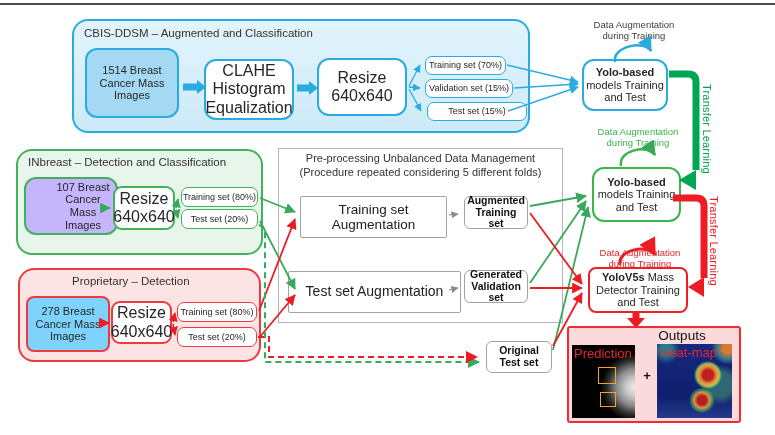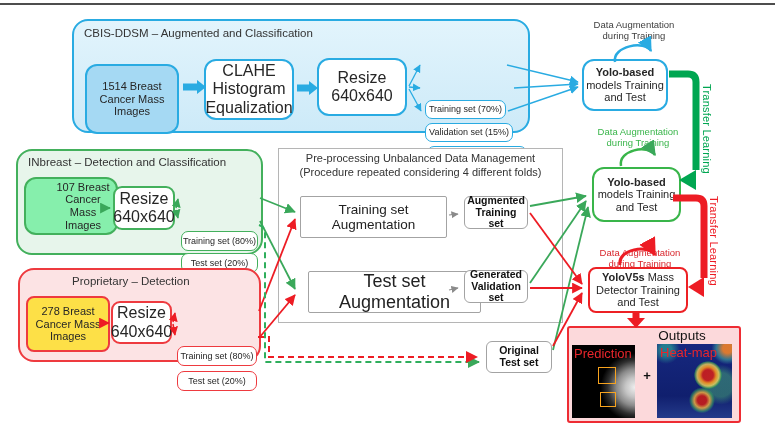--- a/index.html
+++ b/index.html
@@ -14,21 +14,21 @@
   .panel-center{left:278px;top:148px;width:285px;height:175px;border:1.5px solid #b5b5b5;
     background:#ffffff;border-radius:0;}
   .panel-outputs{left:567px;top:326px;width:174px;height:97px;border:2.5px solid #ee2c33;
     background:#fcd9db;border-radius:3px;}
   .ptitle{position:absolute;font-size:11.5px;color:#333;white-space:nowrap;}
   .node{position:absolute;box-sizing:border-box;display:flex;align-items:center;justify-content:center;
     text-align:center;background:#fff;line-height:1.14;padding:2px;}
   .b2blue{border:2px solid #29abe2;border-radius:12px;}
   .b2green{border:2px solid #43b05c;border-radius:12px;}
   .b2red{border:2px solid #ee3a3f;border-radius:8px;}
-  .split{font-size:9px;border-radius:7px;background:#fff;white-space:nowrap;margin-top:44px;}
+  .split{font-size:9px;border-radius:7px;background:#fff;white-space:nowrap;}
   .splitb{border:1.5px solid #29abe2;}
   .splitg{border:1.5px solid #43b05c;}
   .splitr{border:1.5px solid #ee3a3f;}
   .graybox{border:1.5px solid #a3a3a3;border-radius:2px;color:#222;}
   .resbox{border:1.5px solid #a3a3a3;border-radius:6px;font-weight:bold;font-size:10.5px;color:#111;}
   .src{font-size:11px;}
   .mid{font-size:16px;}
   .yolo{font-size:11px;}
   .yolo b{display:block;}
   .dalabel{position:absolute;width:96px;text-align:center;font-size:9.5px;line-height:1.2;}
@@ -53,46 +53,46 @@
 </style>
 </head>
 <body>
 
 <div class="canvas">
 
   <div class="topline"></div>
 
   <div class="panel panel-blue"></div>
   <div class="ptitle" style="left:84px;top:27px;">CBIS-DDSM – Augmented and Classification</div>
-  <div class="node b2blue src" style="left:85px;top:64px;width:94px;height:70px;background:#a5d9f3;">1514 Breast Cancer Mass Images</div>
+  <div class="node b2blue src" style="left:85px;top:48px;width:94px;height:70px;background:#a5d9f3;">1514 Breast Cancer Mass Images</div>
   <div class="node b2blue mid" style="left:204px;top:59px;width:90px;height:61px;">CLAHE Histogram Equalization</div>
   <div class="node b2blue mid" style="left:317px;top:58px;width:90px;height:58px;">Resize 640x640</div>
   <div class="node split splitb" style="left:425px;top:56px;width:81px;height:19px;">Training set (70%)</div>
   <div class="node split splitb" style="left:425px;top:79px;width:88px;height:19px;">Validation set (15%)</div>
   <div class="node split splitb" style="left:427px;top:102px;width:100px;height:19px;">Test set (15%)</div>
 
   <div class="panel panel-green"></div>
   <div class="ptitle" style="left:28px;top:156px;">INbreast – Detection and Classification</div>
-  <div class="node b2green src" style="left:24px;top:177px;width:94px;height:58px;background:#86efac;padding-left:26px;">107 Breast Cancer Mass Images</div>
+  <div class="node b2green src" style="left:24px;top:177px;width:94px;height:58px;background:#c4b5fd;padding-left:26px;">107 Breast Cancer Mass Images</div>
   <div class="node b2green mid" style="left:113px;top:186px;width:62px;height:44px;border-radius:9px;">Resize 640x640</div>
   <div class="node split splitg" style="left:181px;top:187px;width:77px;height:20px;">Training set (80%)</div>
   <div class="node split splitg" style="left:181px;top:209px;width:77px;height:20px;">Test set (20%)</div>
 
   <div class="panel panel-red"></div>
   <div class="ptitle" style="left:30px;top:275px;margin-left:42px;">Proprietary – Detection</div>
-  <div class="node b2red src" style="left:26px;top:296px;width:84px;height:56px;background:#fde047;">278 Breast Cancer Mass Images</div>
+  <div class="node b2red src" style="left:26px;top:296px;width:84px;height:56px;background:#7dd3fc;">278 Breast Cancer Mass Images</div>
   <div class="node b2red mid" style="left:111px;top:301px;width:61px;height:43px;border-radius:9px;">Resize 640x640</div>
   <div class="node split splitr" style="left:177px;top:302px;width:80px;height:20px;">Training set (80%)</div>
   <div class="node split splitr" style="left:177px;top:327px;width:80px;height:20px;">Test set (20%)</div>
 
   <div class="panel panel-center"></div>
   <div class="ctitle" style="left:278px;top:152px;">Pre-processing Unbalanced Data Management</div>
-  <div class="ctitle" style="left:278px;top:166px;">(Procedure repeated considering 4 different folds)</div>
+  <div class="ctitle" style="left:278px;top:166px;">(Procedure repeated considering 5 different folds)</div>
   <div class="node graybox" style="left:300px;top:196px;width:147px;height:42px;font-size:13.5px;">Training set Augmentation</div>
-  <div class="node graybox" style="left:308px;top:271px;width:173px;height:42px;font-size:18px;">Test set Augmentation</div>
+  <div class="node graybox" style="left:288px;top:271px;width:173px;height:42px;font-size:14px;">Test set Augmentation</div>
   <div class="node resbox" style="left:464px;top:196px;width:64px;height:33px;">Augmented Training set</div>
   <div class="node resbox" style="left:486px;top:341px;width:66px;height:32px;">Original Test set</div>
   <div class="node resbox" style="left:464px;top:270px;width:64px;height:33px;">Generated Validation set</div>
 
   <div class="dalabel" style="left:586px;top:19px;color:#404040;">Data Augmentation during Training</div>
   <div class="node b2blue yolo" style="left:582px;top:59px;width:86px;height:52px;">
     <div><b>Yolo-based</b><span>models Training and Test</span></div>
   </div>
 
   <div class="dalabel" style="left:590px;top:126px;color:#39b54a;">Data Augmentation during Training</div>

